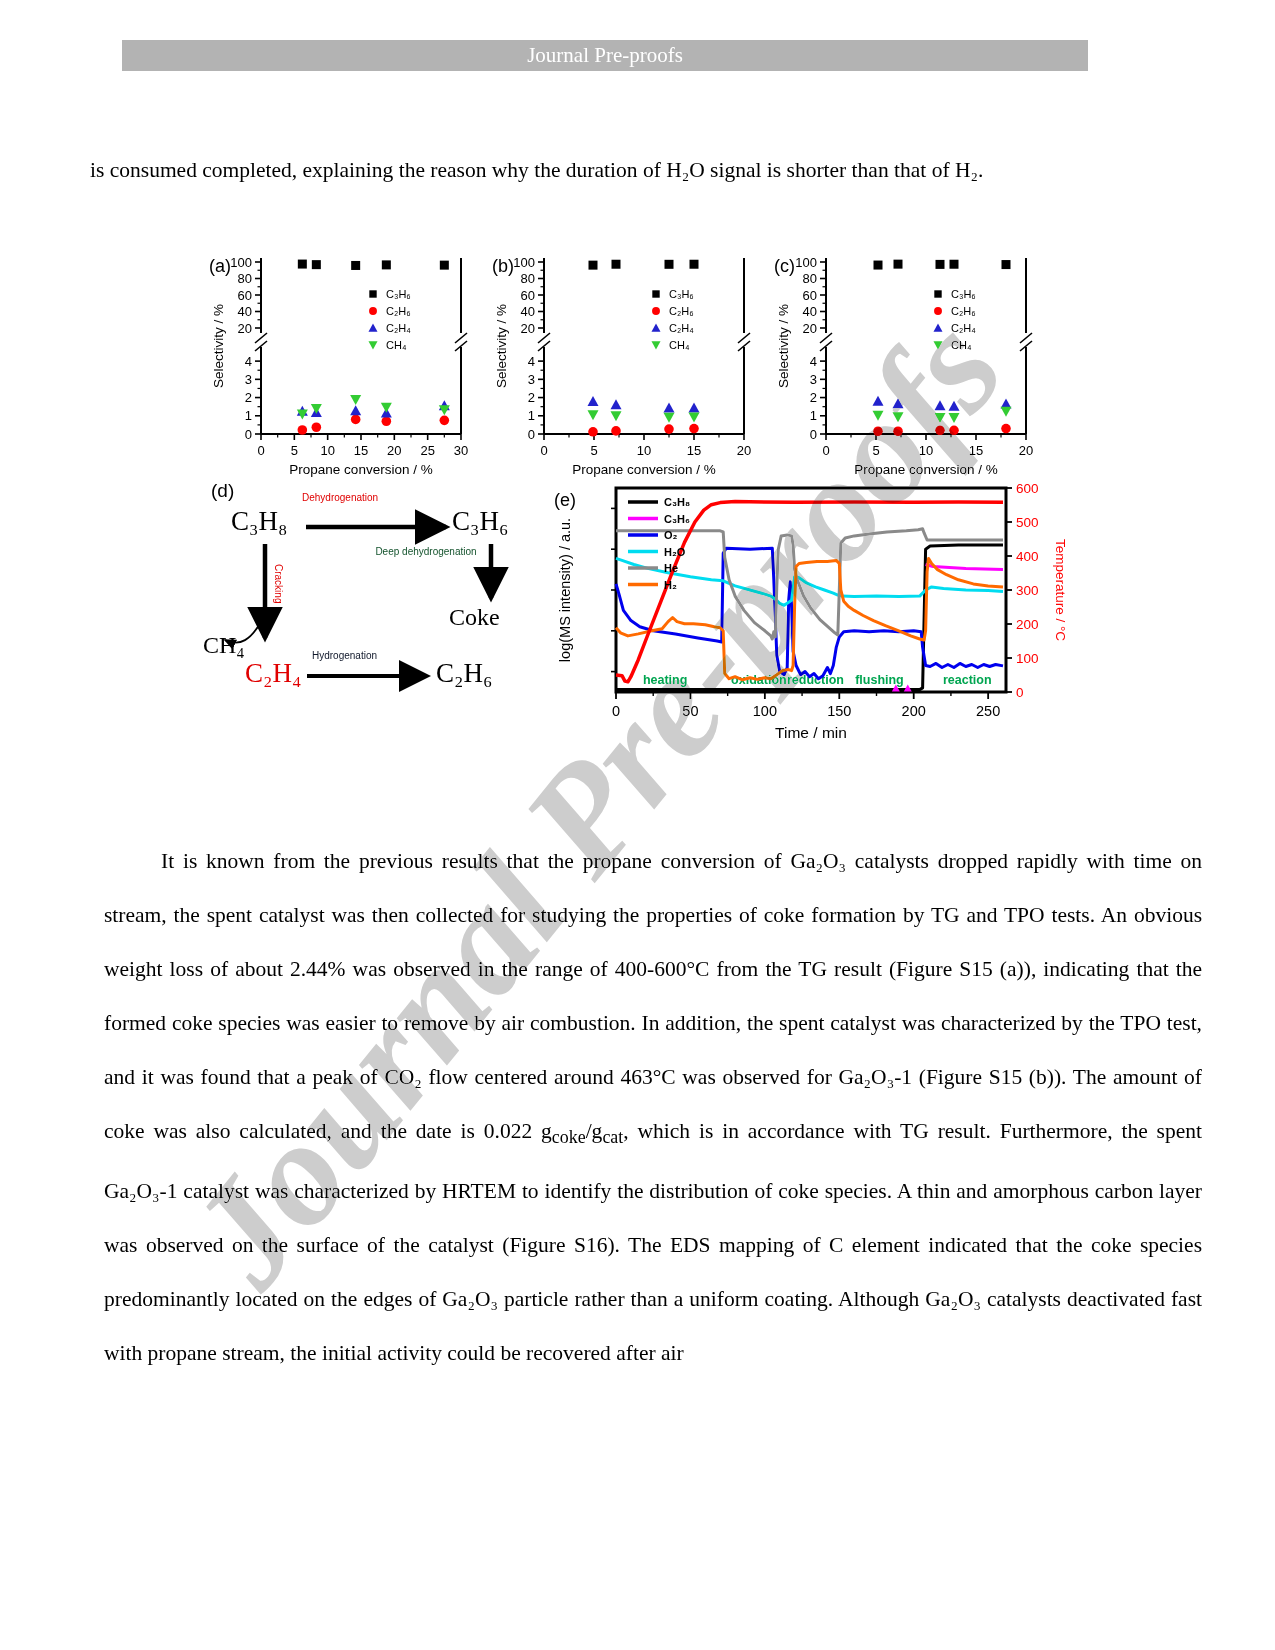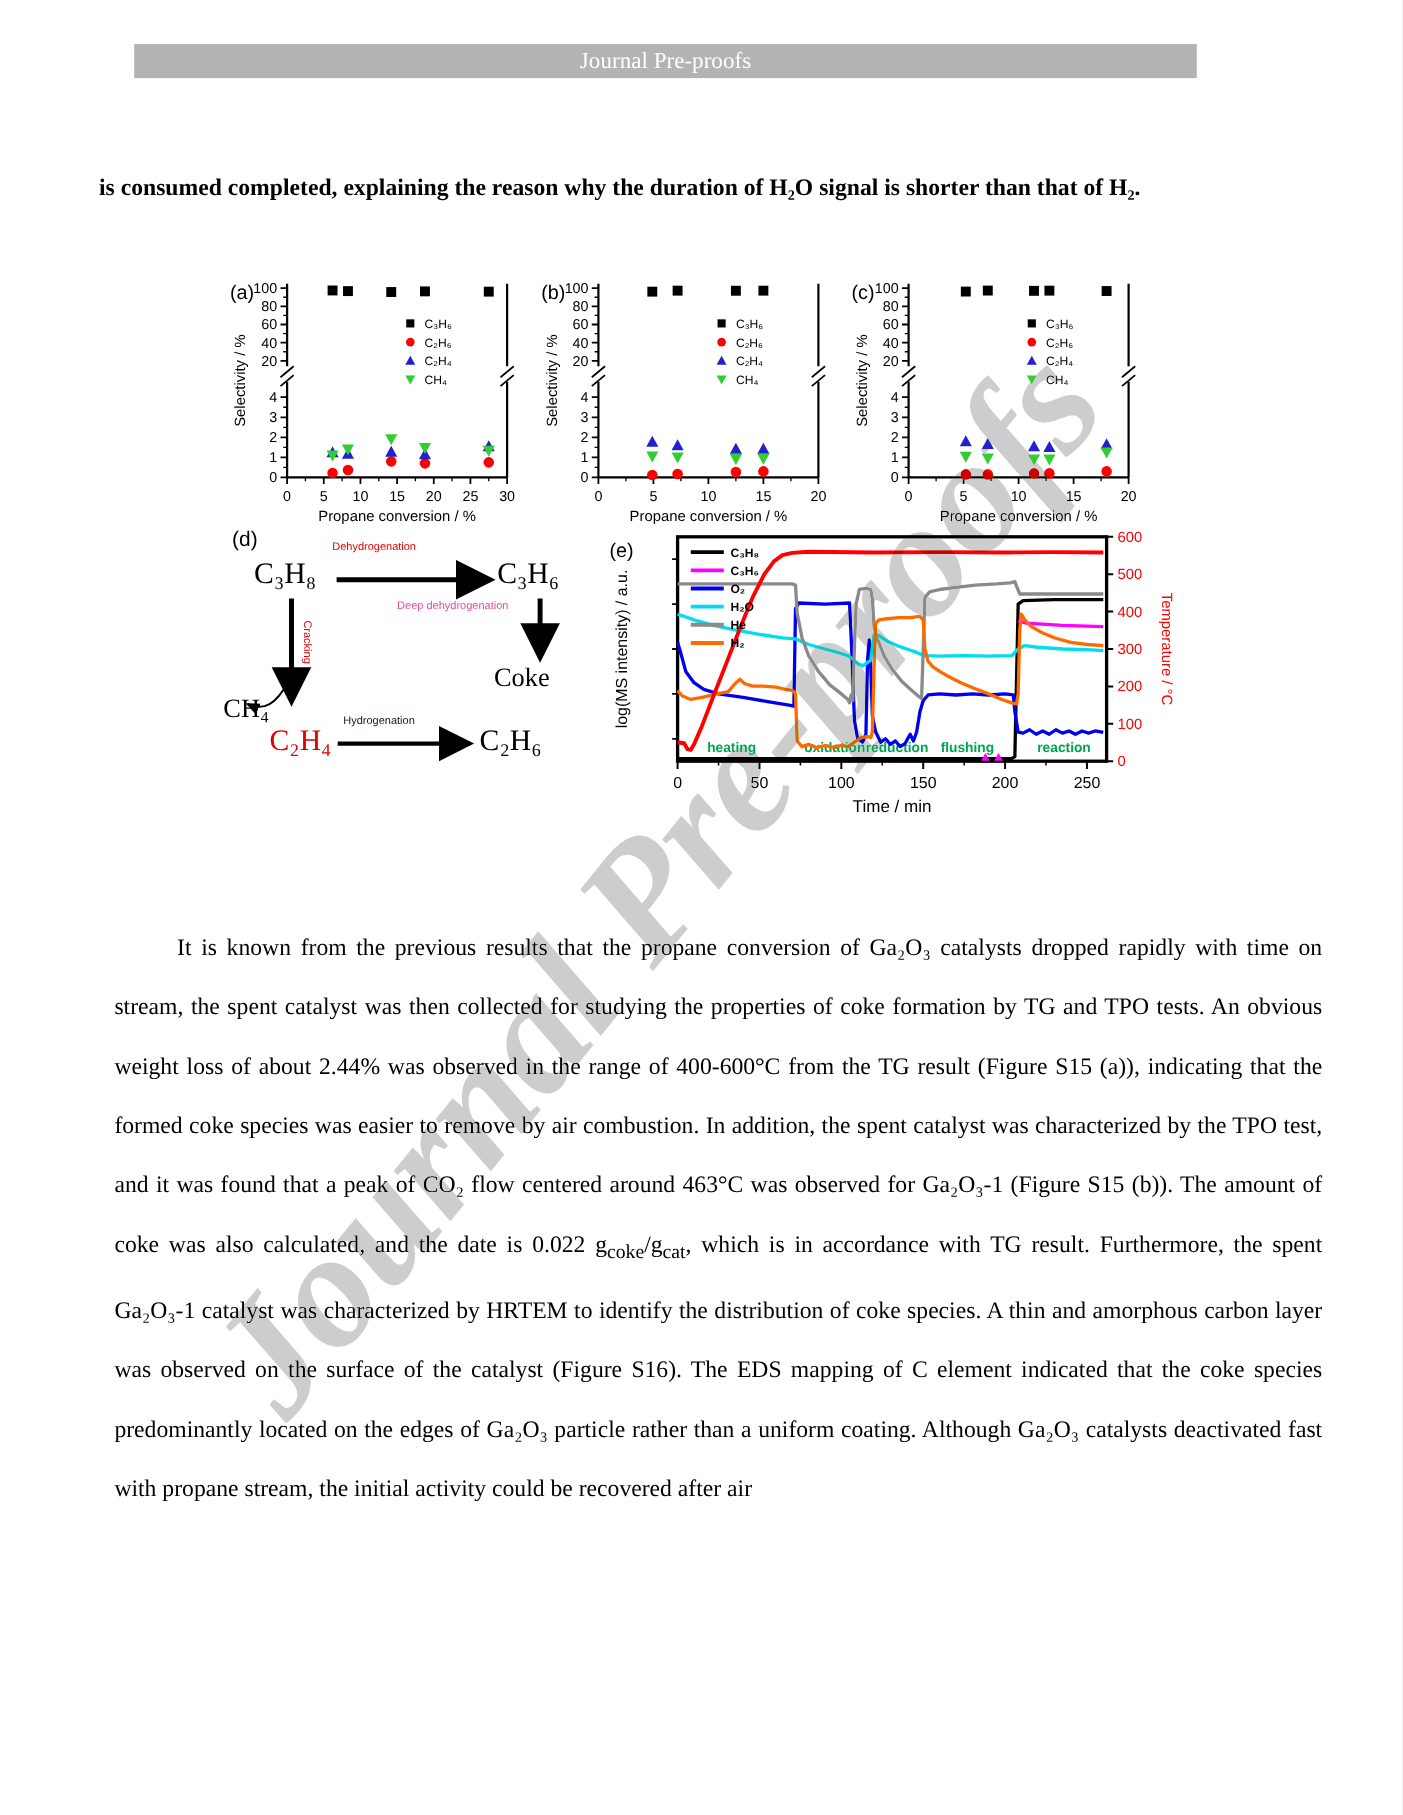--- a/index.html
+++ b/index.html
@@ -1,20 +1,20 @@
 <!DOCTYPE html>
 <html><head>
 <meta charset="utf-8">
 <style>
   html,body{margin:0;padding:0;background:#e8e8e8;}
   .page{position:relative;width:1275px;height:1650px;margin:0 auto;background:#ffffff;
         font-family:"Liberation Serif",serif;color:#000;overflow:hidden;}
   .banner{position:absolute;left:122px;top:40px;width:966px;height:31px;
           display:flex;align-items:center;justify-content:center;font-size:21px;}
-  .intro{position:absolute;left:90px;top:158px;width:1098px;margin:0;font-size:21.5px;font-weight:bold;}
+  .intro{position:absolute;left:90px;top:158px;width:1098px;margin:0;font-size:21.5px;}
   .figure{position:absolute;left:0;top:228px;width:1275px;height:520px;}
   .chart{position:absolute;}
   .pathway{position:absolute;left:203px;top:252px;width:362px;height:242px;
            font-family:"Liberation Sans",sans-serif;}
   .pw{position:absolute;white-space:nowrap;}
   .pw-formula{font-family:"Liberation Serif",serif;font-size:27px;}
   .pw-formula.small{font-size:24px;}
   .pw-red{color:#e00000;font-weight:normal;font-size:10px;}
   .pw-svg{position:absolute;left:0;top:0;}
   .caption{position:absolute;left:90px;top:748px;width:1098px;margin:0;
@@ -343,21 +343,21 @@
         <line x1="103" y1="47" x2="243" y2="47" stroke="#000" stroke-width="4.5" marker-end="url(#ah)"></line>
         <line x1="288" y1="64" x2="288" y2="118" stroke="#000" stroke-width="4.5" marker-end="url(#ah)"></line>
         <line x1="62" y1="64" x2="62" y2="158" stroke="#000" stroke-width="4.5" marker-end="url(#ah)"></line>
         <path d="M 59 140 C 48 160 37 167 22 160" fill="none" stroke="#000" stroke-width="1.8" marker-end="url(#ahs)"></path>
         <line x1="104" y1="196" x2="224" y2="196" stroke="#000" stroke-width="4" marker-end="url(#ah)"></line>
       </svg>
       <div class="pw" style="left:8px;top:0;font-size:19px;">(d)</div>
       <div class="pw pw-formula" style="left:28px;top:26px;">C₃H₈</div>
       <div class="pw pw-red" style="left: 99px; top: 12px; color: rgb(224, 0, 0);">Dehydrogenation</div>
       <div class="pw pw-formula" style="left:249px;top:26px;">C₃H₆</div>
-      <div class="pw pw-red" style="left: 158px; top: 66px; width: 130px; text-align: left; white-space: normal; line-height: 1.15; color: #ec4899;">Deep dehydrogenation</div>
+      <div class="pw pw-red" style="left: 158px; top: 66px; width: 130px; text-align: center; white-space: normal; line-height: 1.15; color: #14532d;">Deep dehydrogenation</div>
       <div class="pw pw-formula small" style="left:246px;top:124px;">Coke</div>
       <div class="pw pw-red" style="left: 70px; top: 84px; writing-mode: vertical-rl; color: rgb(224, 0, 0);">Cracking</div>
       <div class="pw pw-formula small" style="left:0;top:152px;">CH₄</div>
       <div class="pw pw-formula" style="left:42px;top:178px;color:#e00000;">C₂H₄</div>
       <div class="pw pw-red" style="left: 109px; top: 170px; color: #0f172a;">Hydrogenation</div>
       <div class="pw pw-formula" style="left:233px;top:178px;">C₂H₆</div>
     </div>
 
     <div class="chart" style="left:550px;top:250px;"><svg width="518" height="268">
           <g>

